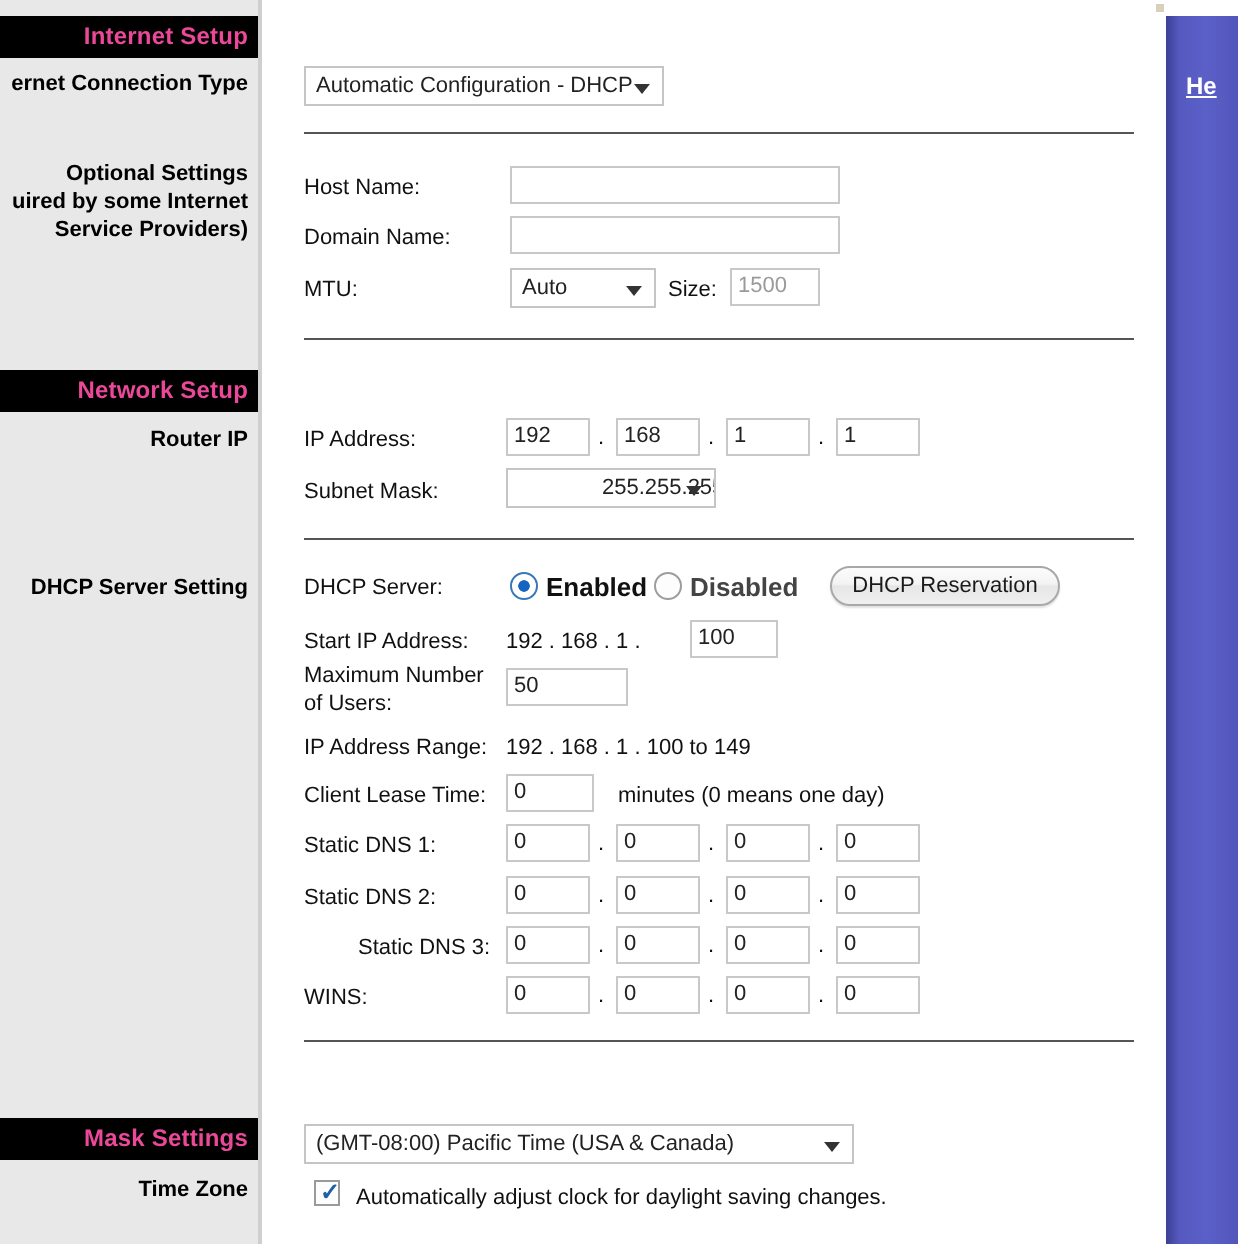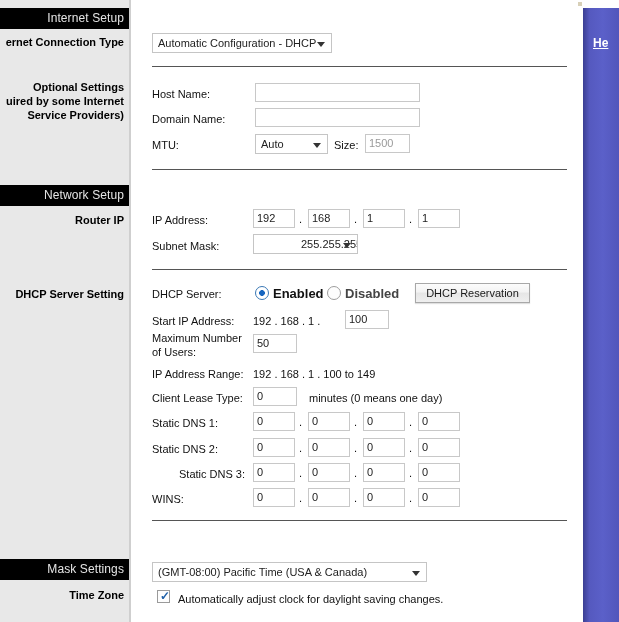--- a/index.html
+++ b/index.html
@@ -58,22 +58,22 @@
     left: 131px; top: 0;
     width: 6px; height: 622px;
     background: #ffffff;
   }
 
   .sb-head {
     position: absolute;
     left: 0;
     width: 131px;
     background: #000000;
-    color: #e5e5e5;
-    font-weight: normal;
+    color: #ec4899;
+    font-weight: bold;
     font-size: 12px;
     text-align: right;
     padding: 3px 7px 4px 0;
     box-sizing: border-box;
     letter-spacing: 0.1px;
   }
   .sb-label {
     position: absolute;
     left: 0;
     width: 131px;
@@ -159,21 +159,21 @@
     border-left: 4px solid transparent;
     border-right: 4px solid transparent;
     border-top: 5px solid #333333;
   }
 
   
   .btn {
     position: absolute;
     box-sizing: border-box;
     border: 1px solid #a8a8a8;
-    border-radius: 0;
+    border-radius: 10px;
     background: linear-gradient(to bottom, #fcfcfc 0%, #f3f3f3 45%, #e6e6e6 50%, #efefef 100%);
     font-size: 11px;
     color: #1a1a1a;
     height: 20px;
     line-height: 18px;
     text-align: center;
     box-shadow: 0 1px 1px rgba(0,0,0,0.12);
   }
 
   
@@ -324,26 +324,26 @@
     </div>
 
     <div class="btn" style="left:278px; top:283px; width:115px;">DHCP Reservation</div>
 
     <div class="row-label" style="left:15px; top:315px;">Start IP Address:</div>
     <div class="plain-text" style="left:116px; top:315px;">192 .  168 .  1 .</div>
     <div class="tbox" style="left:208px; top:310px; width:44px;">100</div>
 
     <div class="row-label" style="left:15px; top:332px;">Maximum Number</div>
     <div class="row-label" style="left:15px; top:346px;">of Users:</div>
-    <div class="tbox" style="left:116px; top:334px; width:44px;">50</div>
+    <div class="tbox" style="left:116px; top:334px; width:61px;">50</div>
 
     <div class="row-label" style="left:15px; top:368px;">IP Address Range:</div>
     <div class="plain-text" style="left:116px; top:368px;">192 .  168 .  1 .  100 to 149</div>
 
-    <div class="row-label" style="left:15px; top:392px;">Client Lease Type:</div>
+    <div class="row-label" style="left:15px; top:392px;">Client Lease Time:</div>
     <div class="tbox" style="left:116px; top:387px; width:44px;">0</div>
     <div class="plain-text" style="left:172px; top:392px;">minutes (0 means one day)</div>
 
     <div class="row-label" style="left:15px; top:417px;">Static DNS 1:</div>
     <div class="tbox" style="left:116px; top:412px; width:42px;">0</div>
     <div class="dot-sep" style="left:162px; top:416px;">.</div>
     <div class="tbox" style="left:171px; top:412px; width:42px;">0</div>
     <div class="dot-sep" style="left:217px; top:416px;">.</div>
     <div class="tbox" style="left:226px; top:412px; width:42px;">0</div>
     <div class="dot-sep" style="left:272px; top:416px;">.</div>

